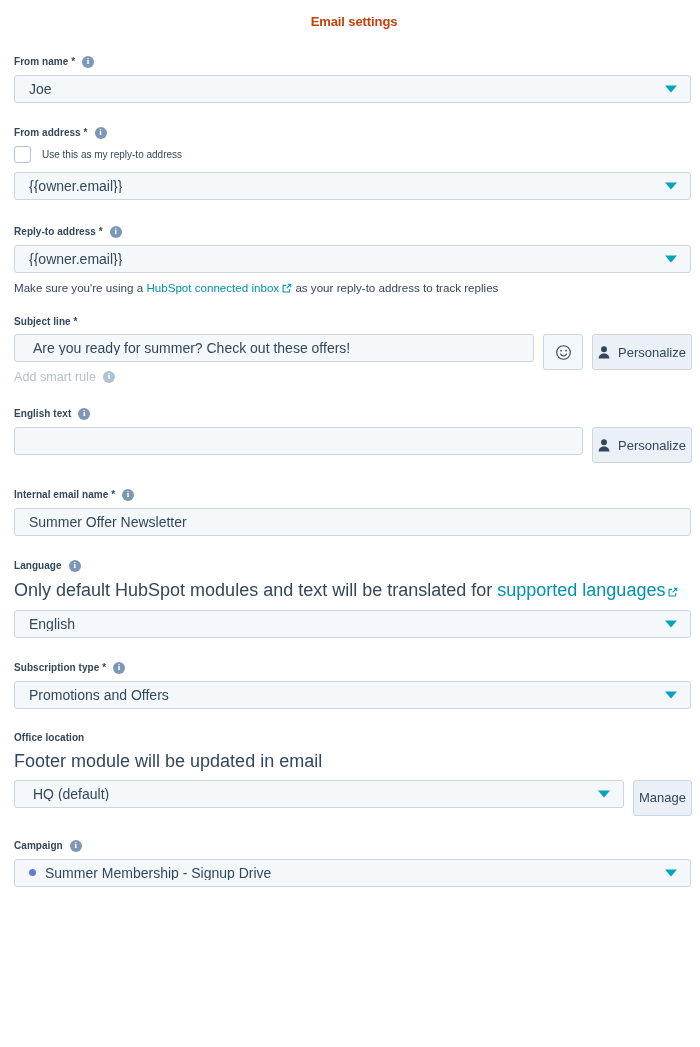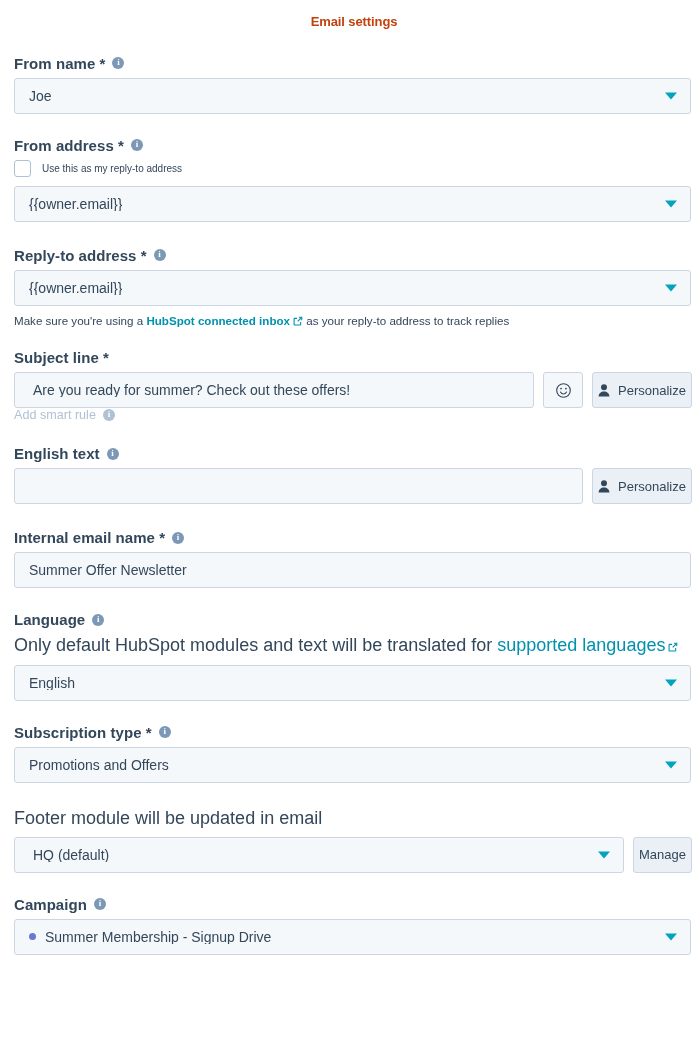--- a/index.html
+++ b/index.html
@@ -34,21 +34,21 @@
   .field { margin-bottom: 0; }
 
   .label-row {
     display: flex;
     align-items: center;
     gap: 7px;
     margin-bottom: 7px;
     line-height: 1;
   }
   .label-text {
-    font-size: 15px;
+    font-size: 10px;
     font-weight: bold;
     color: #33475b;
     letter-spacing: 0.05px;
     white-space: nowrap;
   }
 
   
   .info-icon {
     width: 12px; height: 12px;
     border-radius: 50%;
@@ -77,38 +77,38 @@
   }
   .helper.sub { margin-top: -1px; }
   .helper-under {
     font-size: 11.6px;
     color: #33475b;
     margin-top: 7px;
     line-height: 1.35;
   }
   .link {
     color: #0091ae;
-    font-weight: bold;
+    font-weight: normal;
     text-decoration: none;
     cursor: pointer;
   }
   .link.thin { font-weight: normal; }
   .ext-icon {
     display: inline-block;
     vertical-align: -1px;
     margin-left: 3px;
     width: 10px; height: 10px;
   }
   .ext-icon svg { display: block; }
 
   
   .input-box {
     position: relative;
     width: 677px;
-    height: 36px;
+    height: 28px;
     background: #f5f8fa;
     border: 1px solid #cbd6e2;
     border-radius: 3px;
     display: flex;
     align-items: center;
     padding: 0 14px;
     font-size: 14px;
     color: #33475b;
     cursor: text;
   }
@@ -376,20 +376,23 @@
     </div>
     <div class="input-box select">
       <span class="value">Promotions and Offers</span>
       <span class="caret"></span>
     </div>
   </div>
 
   <div class="sp-24"></div>
 
   <div class="field">
+    <div class="label-row">
+      <span class="label-text">Office location</span>
+    </div>
     <div class="helper sub">Footer module will be updated in email</div>
     <div class="row">
       <div class="input-box select grow">
         <span class="value">HQ (default)</span>
         <span class="caret"></span>
       </div>
       <div class="btn">
         <span>Manage</span>
       </div>
     </div>

